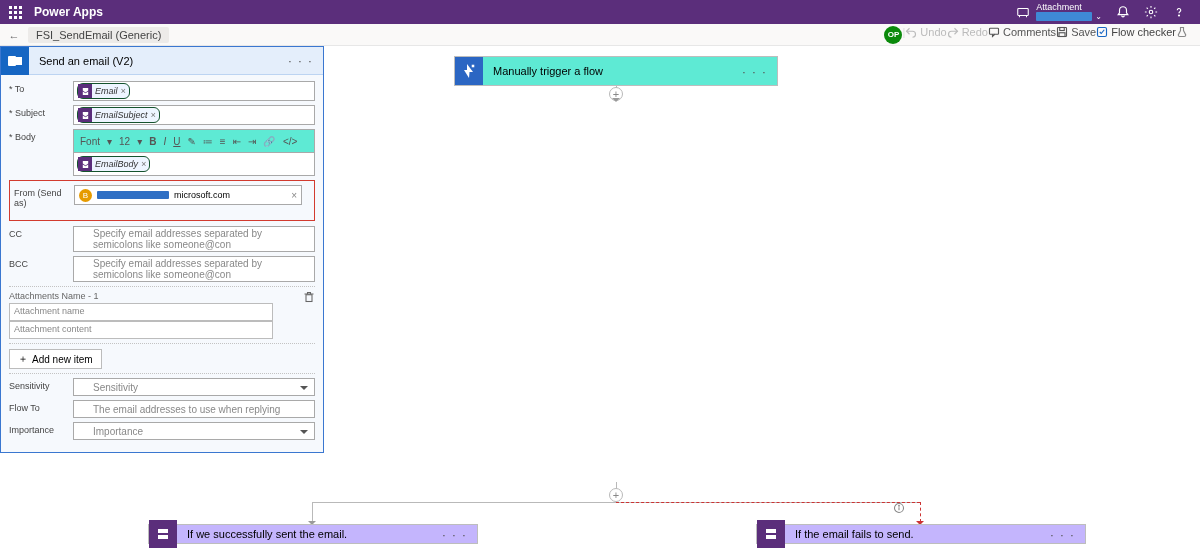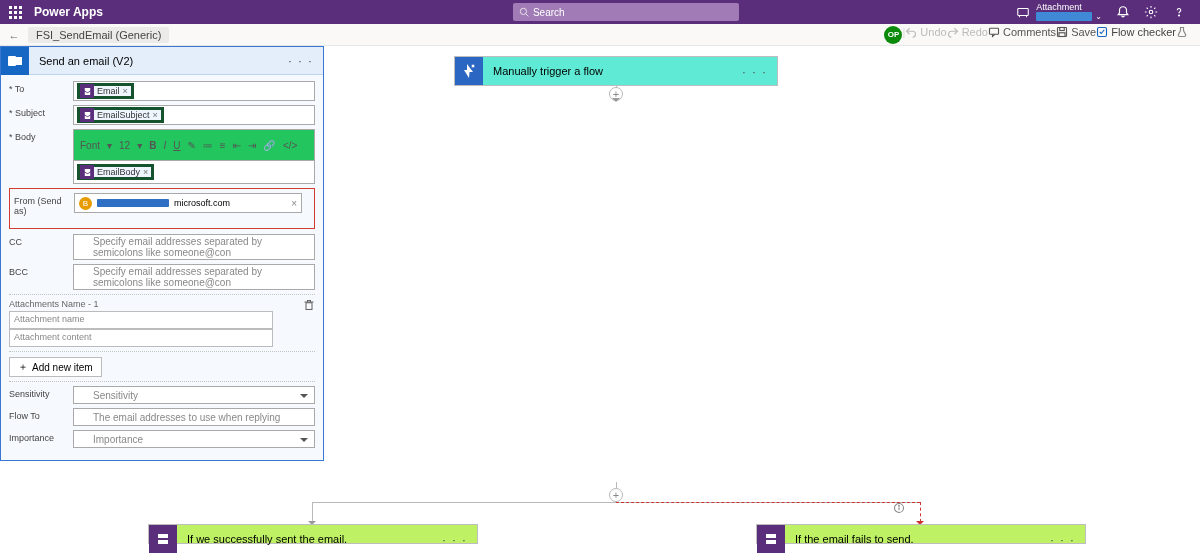--- a/index.html
+++ b/index.html
@@ -41,43 +41,43 @@
   .dots { margin-left:auto; color:#555; font-size:13px; letter-spacing:1px;}
   
   .email-card { left:454px; top:56px; width:324px; background:#f6f9fd; border:1px solid #3a77d0;}
   .email-card .card-hdr{ background:#e4eefb; border-bottom:1px solid #bcd4f2;}
   .body-area{ padding:6px 8px 8px 8px;}
   .row{ display:flex; align-items:flex-start; margin-bottom:4px;}
   .lbl{ width:64px; font-size:9px; color:#444; padding-top:3px;}
   .lbl .req{color:#444;}
   .fld{ flex:1;}
   .inputlike{ background:#fff; border:1px solid #a9a9a9; min-height:18px; display:flex; align-items:center; padding:1px 3px; gap:3px;}
-  .token{ background:#eef5ff; border:3px solid #14532d; border-radius:0; display:flex; align-items:center; font-size:9px; color:#333; padding:0 3px 0 0; height:16px;}
+  .token{ background:#eef5ff; border:1px solid #14532d; border-radius:6px; display:flex; align-items:center; font-size:9px; color:#333; padding:0 3px 0 0; height:16px;font-style:italic;}
   .token-ic{ width:14px; height:14px; background:#5b2e7b; display:flex; align-items:center; justify-content:center; margin-right:3px;}
   .token-ic svg{width:9px;height:9px;fill:#fff;}
   .token-x{ margin-left:3px; color:#777;}
-  .rt-toolbar{ background:#22c55e; border:1px solid #a9a9a9; height:32px; display:flex; align-items:center; gap:7px; padding:0 6px; font-size:10px; color:#555;}
+  .rt-toolbar{ background:#5eead4; border:1px solid #a9a9a9; height:24px; display:flex; align-items:center; gap:7px; padding:0 6px; font-size:10px; color:#555;}
   .rt-body { background:#fff; border:1px solid #a9a9a9; border-top:none; min-height:22px; padding:3px; display:flex; }
   .fromblock{ border:1.5px solid #d23b2f; padding:4px 4px 12px 4px; margin-bottom:5px;}
   .fromblock .row{margin-bottom:0;}
   .from-token{ display:flex; align-items:center; background:#fff; border:1px solid #a9a9a9; height:20px; width:228px; padding:0 4px; gap:5px; font-size:10px;}
   .avatar{ width:13px;height:13px;border-radius:50%;background:#e69b00;color:#fff;font-size:8px;display:flex;align-items:center;justify-content:center;}
   .mask{ background:#2f6fc4; width:72px; height:8px; border-radius:1px;}
   .placeholder{ color:#888; font-size:10px;margin-left:16px;}
   .hr{border:none;border-top:1px dotted #c3c3c3; margin:4px 0;}
   .att-sec{ padding:0; position:relative;}
   .att-head{font-size:9px;color:#666; margin-bottom:2px;}
   .att-inp{ width:264px; background:#fff; border:1px solid #bcbcbc; height:18px; font-size:9px; color:#888; padding:2px 4px;}
   .trash{position:absolute; right:0; top:-2px; color:#666;}
   .addbtn{ border:1px solid #bcbcbc; background:#fff; font-size:10px; padding:2px 8px; display:inline-flex; align-items:center; gap:4px;}
   .dd{ position:relative;}
   .dd::after{content:"";position:absolute;right:6px;top:7px;border:4px solid transparent;border-top-color:#555;}
   .hide-link{color:#1666c3; font-size:10px; display:flex; align-items:center; gap:4px; margin-top:6px;}
   
-  .branch-card{ background:#bef264; height:20px; display:flex; width:330px;}
+  .branch-card{ background:#c4b5fd; height:20px; display:flex; align-items:center; width:330px;}
   .branch-card .card-hdr{background:transparent; width:100%;}
   .vline,.hline,.arrow{position:absolute;}
   .vline{width:0;border-left:1px solid #b9b9b9;}
   .hline{height:0;border-top:1px solid #b9b9b9;}
   .arrowhead{position:absolute;border:4px solid transparent;}
   .arrowdown{border-top-color:#9a9a9a;}
   .arrowdown.red{border-top-color:#c33;}
   .redv{border-left:1.5px dashed #c33;}
   .redh{border-top:1.5px dashed #c33;}
   .plus-circle{position:absolute;width:14px;height:14px;border:1px solid #b9b9b9;border-radius:50%;background:#fff;color:#888;font-size:11px;line-height:12px;text-align:center;}
@@ -95,29 +95,20 @@
         <span></span>
         <span></span>
         <span></span>
         <span></span>
         <span></span>
         <span></span>
         <span></span>
       </div>
   </div>
   <div class="app-name">Power Apps</div>
-  <div class="search-wrap">
-    <div class="search-box">
-      <svg viewBox="0 0 16 16">
-          <circle cx="7" cy="7" r="5"></circle>
-          <line x1="11" y1="11" x2="15" y2="15"></line>
-        </svg>
-      <span>Search</span>
-    </div>
-  </div>
   <div class="top-right">
     <div class="env">
       <svg viewBox="0 0 16 16" style="width:14px;height:14px;fill:none;stroke:#fff;stroke-width:1.2px;">
           <rect x="2" y="4" width="12" height="8" rx="1"></rect>
           <line x1="4" y1="12" x2="4" y2="14"></line>
           <line x1="12" y1="12" x2="12" y2="14"></line>
         </svg>
       <div class="env-stack">
         <span class="env-label">Attachment</span>
         <span style="display:flex;align-items:center;gap:3px;">

